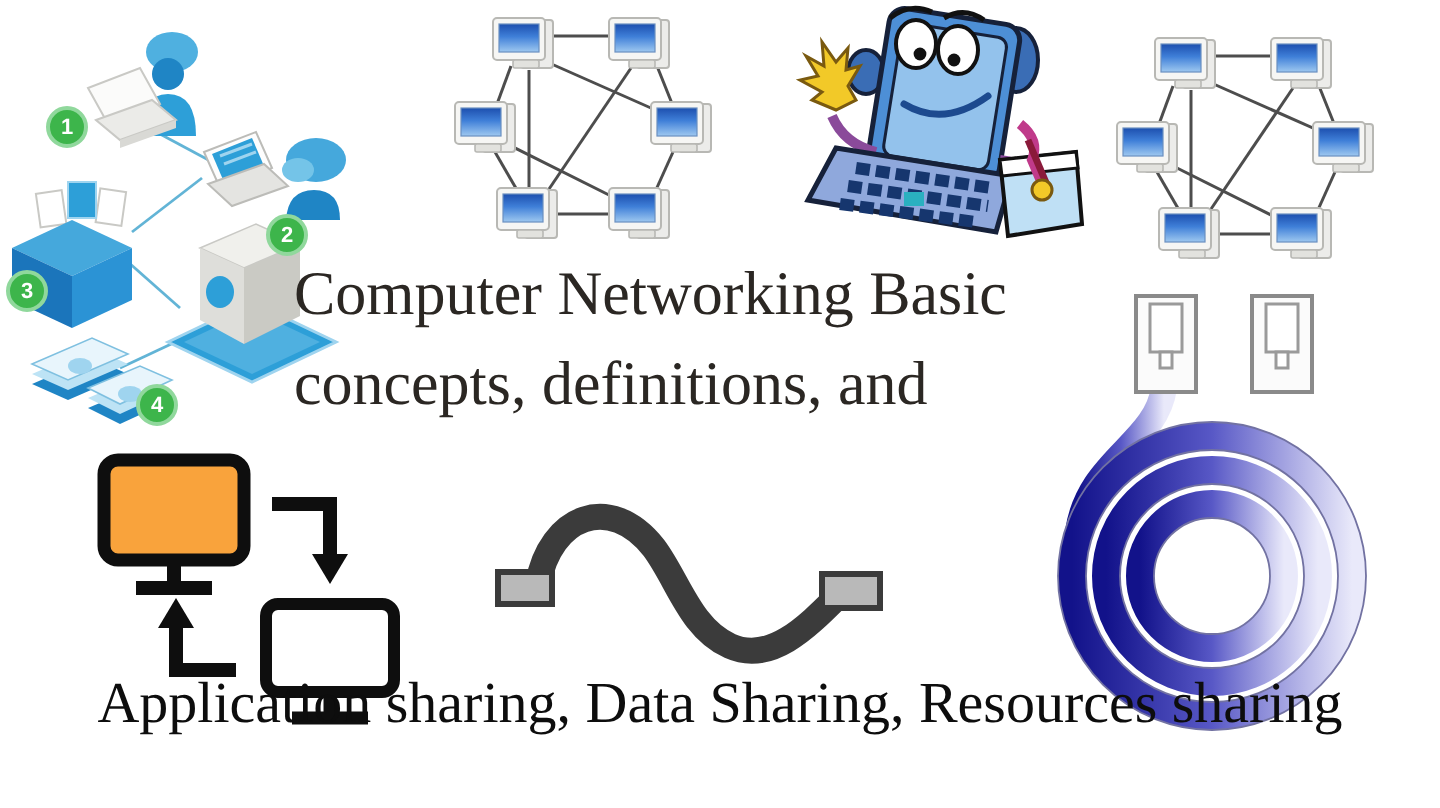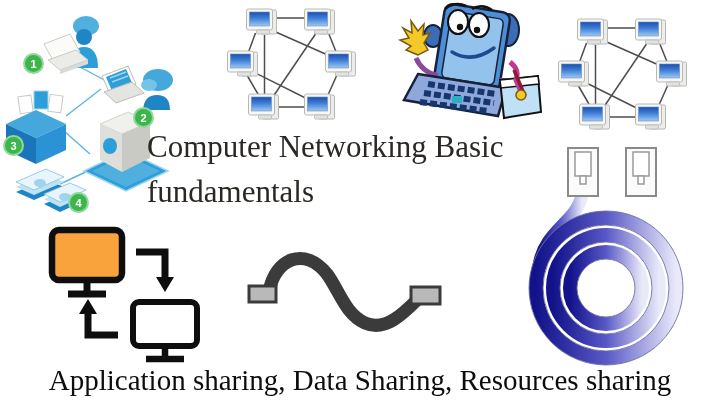--- a/index.html
+++ b/index.html
@@ -10,21 +10,21 @@
   #workflow-wrap { left:0; top:0; width:185px; height:230px; }
   #mesh-left     { left:222px; top:2px; }
   #mascot        { left:388px; top:0; }
   #mesh-right    { left:552px; top:12px; }
   #screen-share  { left:42px;  top:222px; }
   #patch-cable   { left:245px; top:246px; }
   #coil          { left:522px; top:140px; }
   #title { left:147px; top:124px; width:440px;
            font-weight:normal; font-size:31px; line-height:45px;
            color:#2b2723; }
-  #caption { left:0; top:364px; width:720px; text-align:center;
+  #caption { left:0; top:336px; width:720px; text-align:center;
              font-size:29px; color:#0d0d0d; white-space:nowrap; }
   .badge { position:absolute; width:21px; height:21px; border-radius:50%;
            background:#3db54b; border:2px solid #90d89c; color:#fff;
            font-family:"Liberation Sans", sans-serif; font-weight:bold;
            font-size:11px; display:flex; align-items:center; justify-content:center; }
   #badge-1 { left:23px;  top:53px; }
   #badge-2 { left:133px; top:107px; }
   #badge-3 { left:3px;   top:135px; }
   #badge-4 { left:68px;  top:192px; }
 </style>
@@ -169,21 +169,21 @@
       <circle cx="133" cy="95" r="5" fill="#f2c928" stroke="#7a5a10" stroke-width="1.5"></circle>
     </g>
   </svg>
 
   <svg id="mesh-right" class="abs" width="148" height="128" viewBox="0 0 145 128">
     <use href="#meshnet"></use>
   </svg>
 
   <div id="title" class="abs">
     <div>Computer Networking Basic</div>
-    <div>fundamentals</div>
+    <div>concepts, definitions, and</div>
   </div>
 
   <svg id="screen-share" class="abs" width="200" height="145" viewBox="0 0 200 145">
     <g>
       <rect x="10" y="8" width="70" height="50" rx="7" fill="#f9a33c" stroke="#0e0e0e" stroke-width="6.5"></rect>
       <line x1="45" y1="58" x2="45" y2="70" stroke="#0e0e0e" stroke-width="7"></line>
       <line x1="26" y1="72" x2="64" y2="72" stroke="#0e0e0e" stroke-width="7"></line>
     </g>
     <g>
       <path d="M 94,30 L 123,30 L 123,57" fill="none" stroke="#0e0e0e" stroke-width="7"></path>

